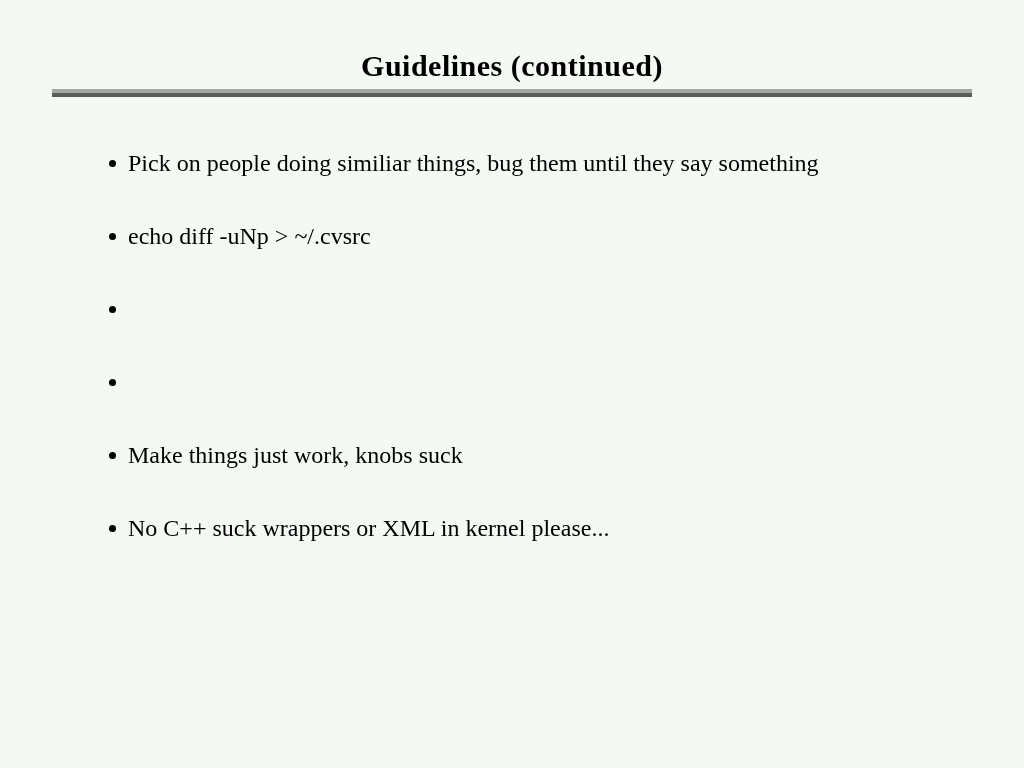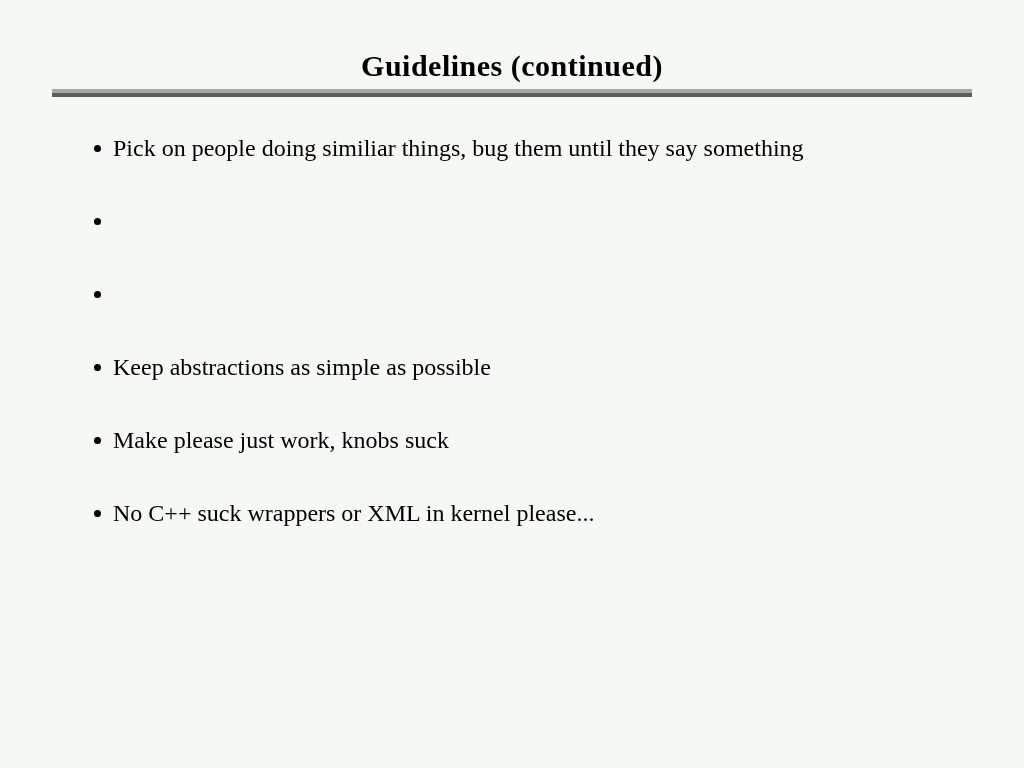--- a/index.html
+++ b/index.html
@@ -32,21 +32,21 @@
     left: 52px;
     width: 920px;
     height: 8px;
     background: linear-gradient(to bottom, #a2a8a2 0%, #a2a8a2 50%, #575f57 50%, #575f57 100%);
   }
   .bullet-list {
     position: absolute;
     top: 135px;
     left: 94px;
     right: 30px;
-    margin: 0;
+    margin: 15px;
     padding: 0;
     list-style: none;
   }
   .bullet-item {
     display: flex;
     align-items: center;
     height: 27px;
     margin: 0 0 46px 0;
     font-size: 24px;
     line-height: 27px;
@@ -73,31 +73,31 @@
 
   <div class="title-rule"></div>
 
   <ul class="bullet-list">
     <li class="bullet-item">
       <span class="bullet-dot"></span>
       <span class="bullet-text">Pick on people doing similiar things, bug them until they say something</span>
     </li>
     <li class="bullet-item">
       <span class="bullet-dot"></span>
+      <span class="bullet-text">echo diff -uNp &gt; ~/.cvsrc</span>
     </li>
     <li class="bullet-item">
       <span class="bullet-dot"></span>
     </li>
     <li class="bullet-item">
       <span class="bullet-dot"></span>
-      <span class="bullet-text">Keep abstractions as simple as possible</span>
     </li>
     <li class="bullet-item">
       <span class="bullet-dot"></span>
-      <span class="bullet-text">Make please just work, knobs suck</span>
+      <span class="bullet-text">Make things just work, knobs suck</span>
     </li>
     <li class="bullet-item">
       <span class="bullet-dot"></span>
       <span class="bullet-text">No C++ suck wrappers or XML in kernel please...</span>
     </li>
   </ul>
 
 </div>
 
 </body></html>

